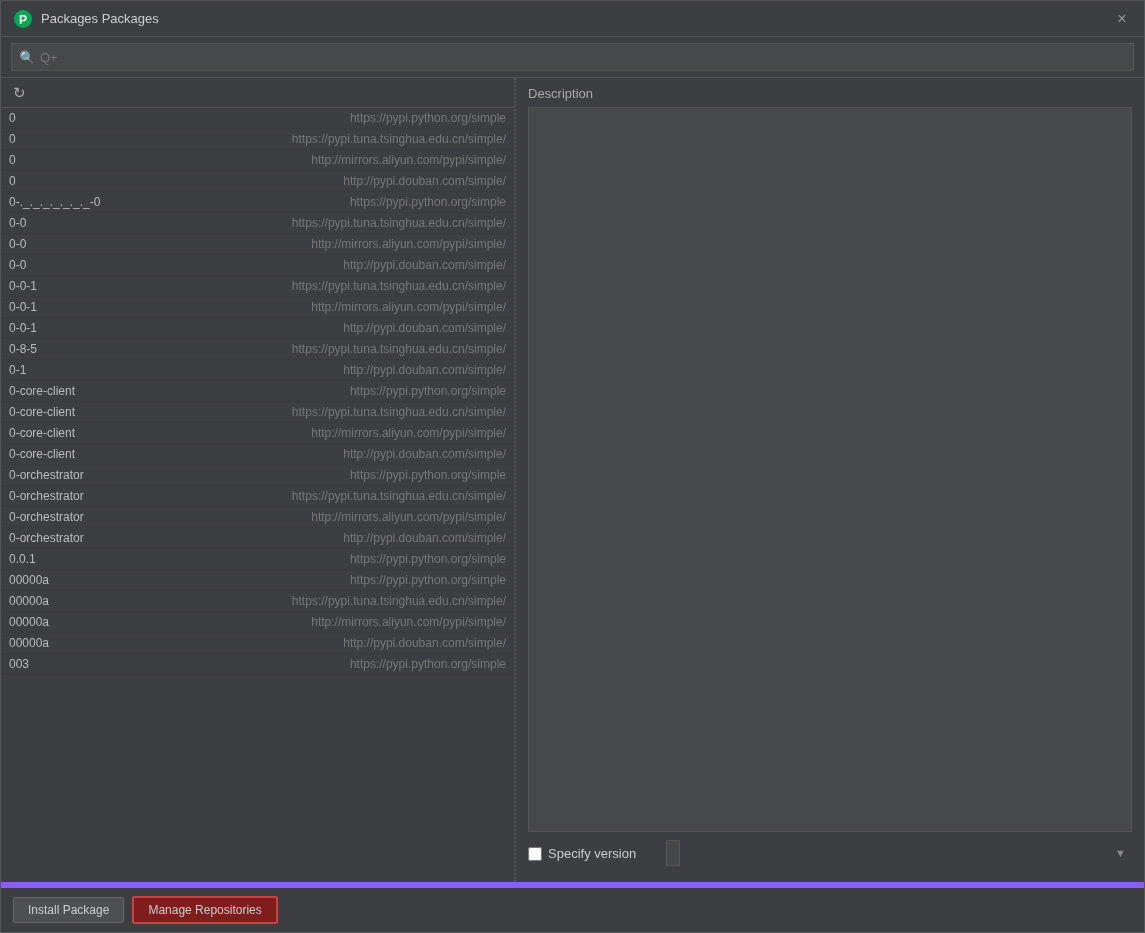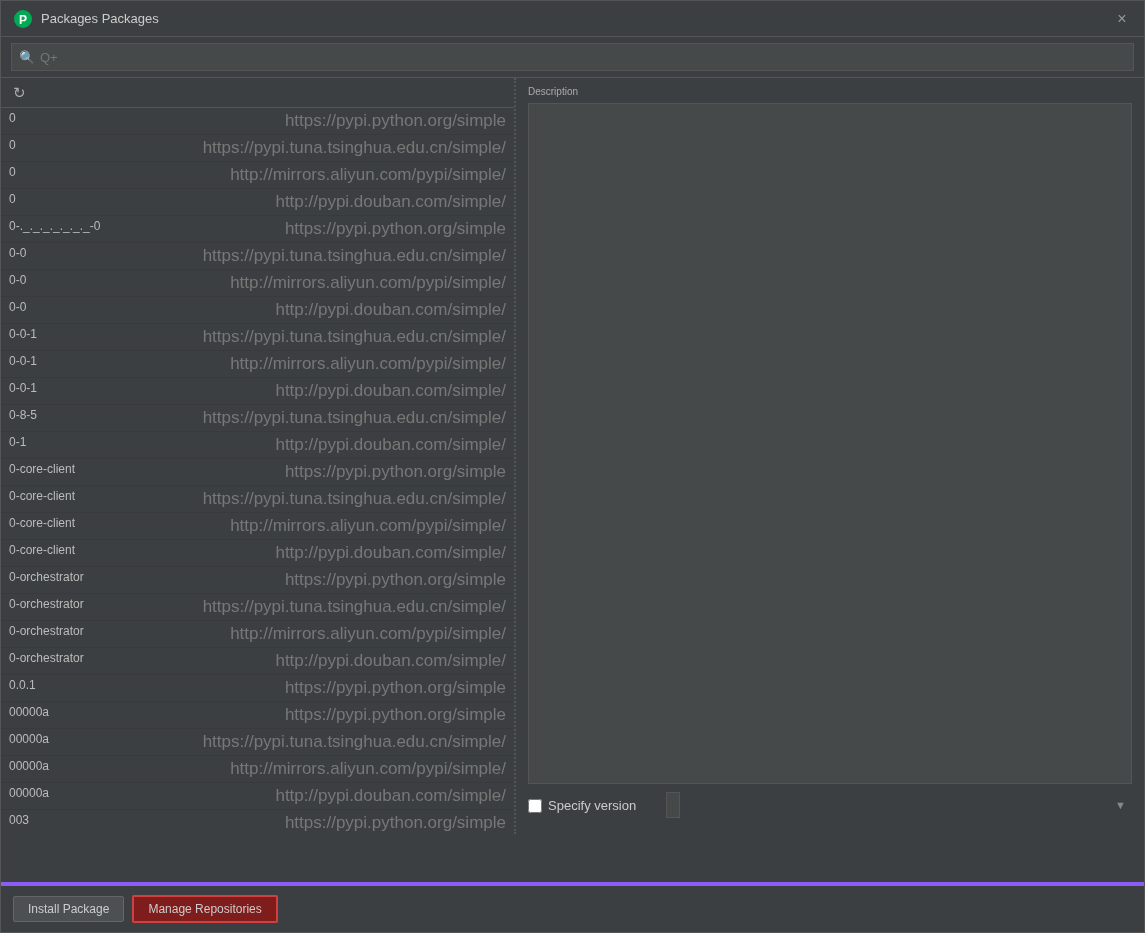--- a/index.html
+++ b/index.html
@@ -131,33 +131,33 @@
       padding: 3px 8px;
       cursor: pointer;
       border-bottom: 1px solid #3a3a3a;
     }
     .pkg-name {
       color: #bbb;
       font-size: 12px;
     }
     .pkg-url {
       color: #777;
-      font-size: 17px;
+      font-size: 12px;
       text-align: right;
     }
     .right-panel {
       flex: 1;
       display: flex;
       flex-direction: column;
       padding: 8px 12px;
       overflow: hidden;
     }
     .desc-label {
       color: #aaa;
-      font-size: 10px;
+      font-size: 13px;
       margin-bottom: 6px;
     }
     .desc-content {
       flex: 1;
       background: #45494a;
       border: 1px solid #555;
       margin-bottom: 8px;
       min-height: 0;
     }
     .version-row {
@@ -215,25 +215,24 @@
       padding: 3px 6px;
       font-size: 12px;
       height: 26px;
     }
     .footer {
       display: flex;
       align-items: center;
       justify-content: flex-start;
       padding: 8px 12px;
       gap: 8px;
-      border-top: 4px solid #8b5cf6;
+      border-top: 6px solid #8b5cf6;
       background: #3c3f41;
       flex-shrink: 0;
       height: 50px;
-      margin-top: 48px;
     }
     .btn {
       padding: 5px 14px;
       font-size: 12px;
       cursor: pointer;
       border: 1px solid #666;
       background: #4c5052;
       color: #ccc;
       border-radius: 2px;
     }

